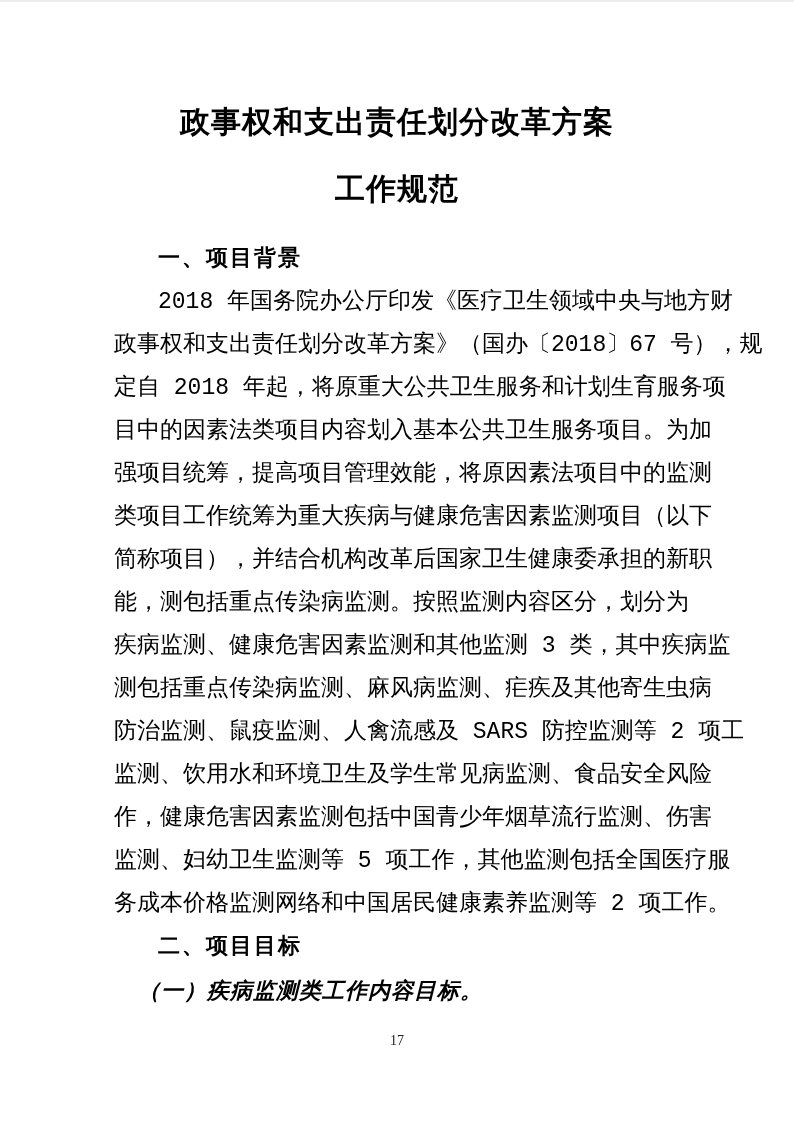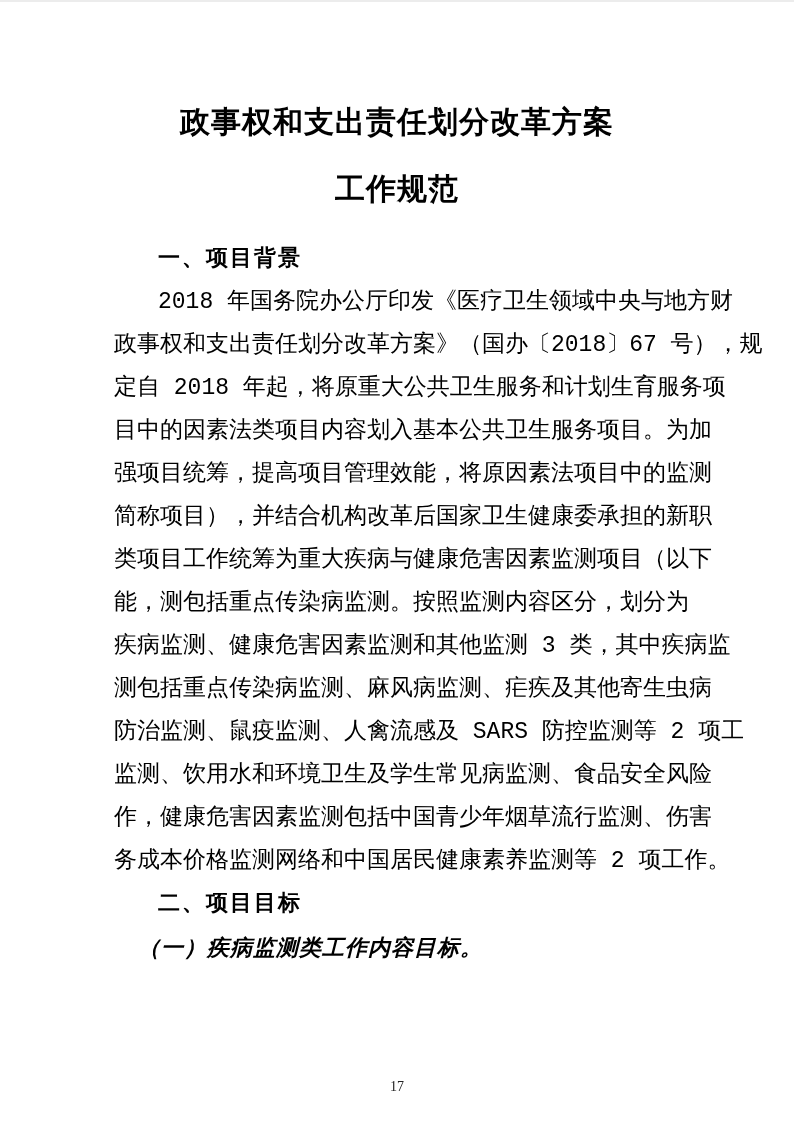--- a/index.html
+++ b/index.html
@@ -70,21 +70,21 @@
     height: 43px;
     padding-left: 24px;
     box-sizing: border-box;
     font-weight: bold;
     font-style: italic;
     letter-spacing: 1px;
     white-space: nowrap;
   }
   .page-number {
     position: absolute;
-    top: 1076px;
+    top: 1030px;
     left: 0;
     right: 0;
     text-align: center;
     font-size: 14px;
     line-height: 18px;
     color: #222222;
   }
 </style>
 </head>
 <body>
@@ -97,28 +97,29 @@
 
   <div class="content">
 
     <div class="section-heading">一、项目背景</div>
 
     <div class="para-line first">2018 年国务院办公厅印发《医疗卫生领域中央与地方财</div>
     <div class="para-line">政事权和支出责任划分改革方案》（国办〔2018〕67 号），规</div>
     <div class="para-line">定自 2018 年起，将原重大公共卫生服务和计划生育服务项</div>
     <div class="para-line">目中的因素法类项目内容划入基本公共卫生服务项目。为加</div>
     <div class="para-line">强项目统筹，提高项目管理效能，将原因素法项目中的监测</div>
+    <div class="para-line">类项目工作统筹为重大疾病与健康危害因素监测项目（以下</div>
     <div class="para-line">简称项目），并结合机构改革后国家卫生健康委承担的新职</div>
-    <div class="para-line">类项目工作统筹为重大疾病与健康危害因素监测项目（以下</div>
     <div class="para-line">能，测包括重点传染病监测。按照监测内容区分，划分为</div>
     <div class="para-line">疾病监测、健康危害因素监测和其他监测 3 类，其中疾病监</div>
     <div class="para-line">测包括重点传染病监测、麻风病监测、疟疾及其他寄生虫病</div>
     <div class="para-line">防治监测、鼠疫监测、人禽流感及 SARS 防控监测等 2 项工</div>
     <div class="para-line">监测、饮用水和环境卫生及学生常见病监测、食品安全风险</div>
     <div class="para-line">作，健康危害因素监测包括中国青少年烟草流行监测、伤害</div>
+    <div class="para-line">监测、妇幼卫生监测等 5 项工作，其他监测包括全国医疗服</div>
     <div class="para-line">务成本价格监测网络和中国居民健康素养监测等 2 项工作。</div>
 
     <div class="section-heading">二、项目目标</div>
 
     <div class="sub-heading">（一）疾病监测类工作内容目标。</div>
 
   </div>
 
   <div class="page-number">17</div>
 

